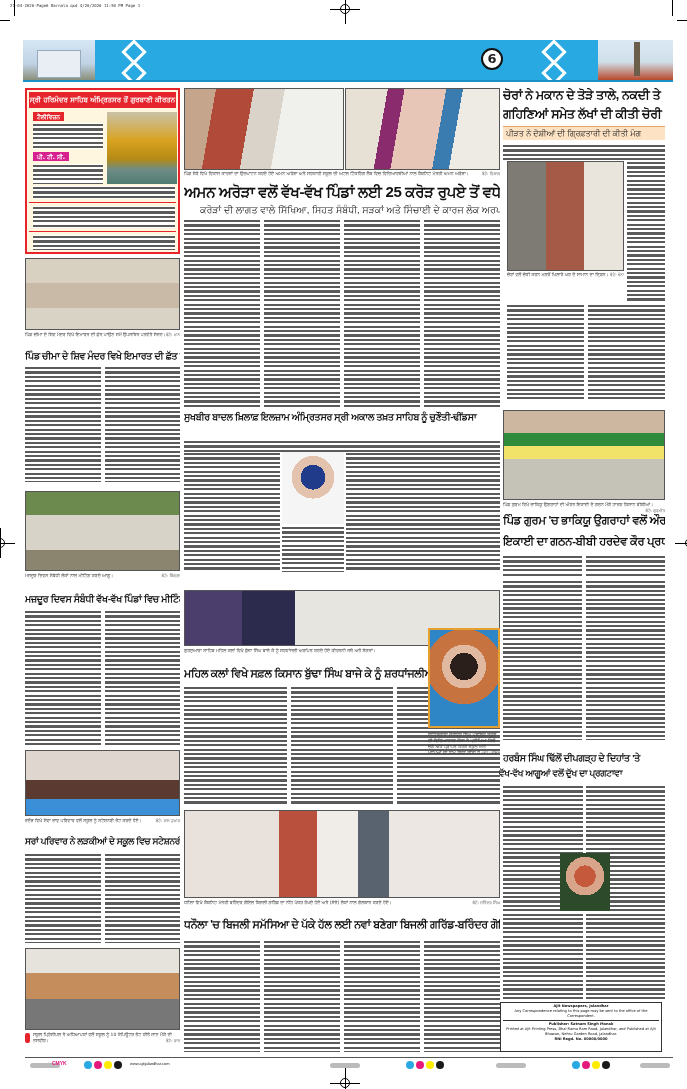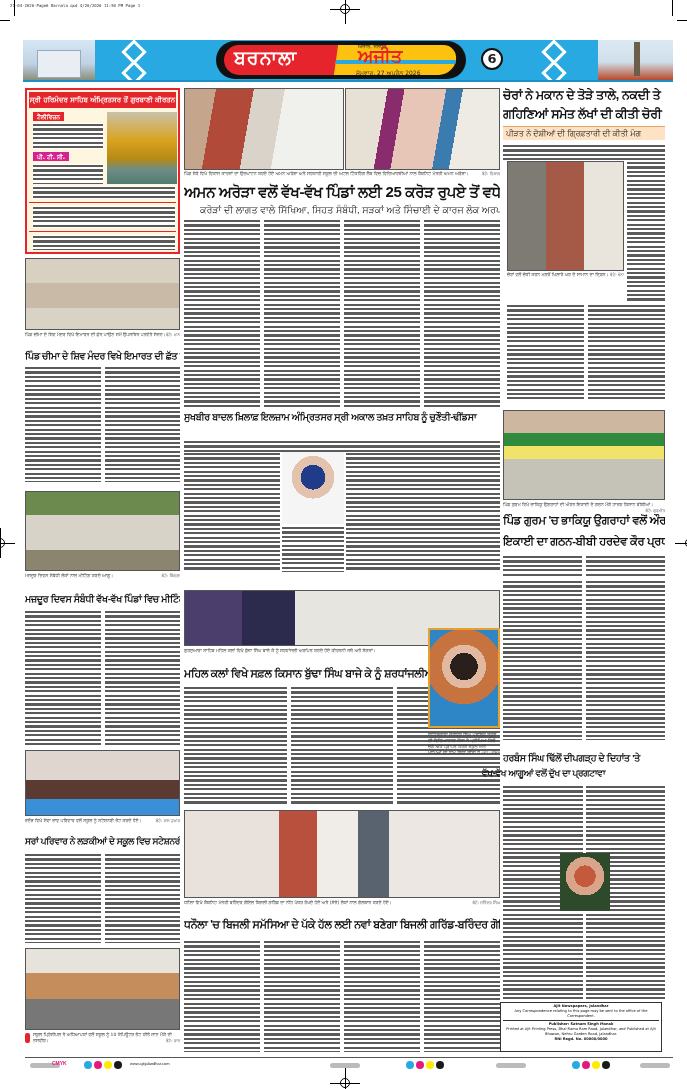--- a/index.html
+++ b/index.html
@@ -86,28 +86,20 @@
 <div class="crop" style="left:672px;top:0;width:1px;height:16px"></div>
 
 <div class="mast">
   <div class="photo-l">
       <i></i>
     </div>
   <div class="diamond" style="left:102px;top:3px"></div>
   <div class="diamond" style="left:102px;top:24px"></div>
   <div class="diamond" style="left:522px;top:3px"></div>
   <div class="diamond" style="left:522px;top:24px"></div>
-  <div class="pill">
-    <div class="red"></div>
-    <div class="yel"></div>
-    <div class="brand-city">ਬਰਨਾਲਾ</div>
-    <div class="brand-edition">ਅਜੀਤ, ਜਲੰਧਰ</div>
-    <div class="brand-paper">ਅਜੀਤ</div>
-    <div class="brand-date">ਸੋਮਵਾਰ, 27 ਅਪ੍ਰੈਲ 2026</div>
-  </div>
   <div class="pageno">6</div>
   <div class="photo-r">
       <i></i>
     </div>
   <div class="stripe2"></div>
     <div class="stripe"></div>
 </div>
 
 <div class="gt">
   <div class="gt-head">ਸ੍ਰੀ ਹਰਿਮੰਦਰ ਸਾਹਿਬ ਅੰਮ੍ਰਿਤਸਰ ਤੋਂ ਗੁਰਬਾਣੀ ਕੀਰਤਨ</div>
@@ -228,21 +220,21 @@
 <div class="cap" style="left:428px;top:732px;width:72px">
   <span>ਸਾਹਿਬਜ਼ਾਦਾ ਜ਼ੋਰਾਵਰ ਸਿੰਘ ਪਬਲਿਕ ਸਕੂਲ ਦੀ ਵਿਦਿਆਰਥਣ ਜਿਸ ਨੇ ਪ੍ਰੀਖਿਆ ਵਿਚੋਂ ਚੰਗੇ ਅੰਕ ਪ੍ਰਾਪਤ ਕਰਕੇ ਸਕੂਲ ਅਤੇ ਮਾਪਿਆਂ ਦਾ ਨਾਮ ਰੌਸ਼ਨ ਕੀਤਾ ਹੈ।</span>
   <span class="cred">ਫੋਟੋ: ਗੋਇਲ</span>
 </div>
 <div class="cols" style="left:503px;top:580px;width:162px;height:160px">
   <div class="col"></div>
   <div class="col"></div>
 </div>
 
 <div class="head" style="left:503px;top:752px;width:162px;font-size:9.5px">ਹਰਬੰਸ ਸਿੰਘ ਢਿੱਲੋਂ ਦੀਪਗੜ੍ਹ ਦੇ ਦਿਹਾਂਤ 'ਤੇ</div>
-<div class="head" style="left:482px;top:768px;width:162px;font-size:9px">ਵੱਖ-ਵੱਖ ਆਗੂਆਂ ਵਲੋਂ ਦੁੱਖ ਦਾ ਪ੍ਰਗਟਾਵਾ</div>
+<div class="head" style="left:499px;top:768px;width:162px;font-size:9px">ਵੱਖ-ਵੱਖ ਆਗੂਆਂ ਵਲੋਂ ਦੁੱਖ ਦਾ ਪ੍ਰਗਟਾਵਾ</div>
 <div class="txt" style="left:503px;top:785px;width:80px;height:215px"></div>
 <div class="txt" style="left:586px;top:785px;width:79px;height:215px"></div>
 <div class="photo ph-elder" style="left:560px;top:853px;width:50px;height:58px;border:none"></div>
 
 <div class="photo ph-foundation" style="left:184px;top:810px;width:316px;height:88px"></div>
 <div class="cap" style="left:184px;top:900px;width:316px">
   <span>ਧਨੌਲਾ ਵਿਖੇ ਕੈਬਨਿਟ ਮੰਤਰੀ ਬਰਿੰਦਰ ਗੋਇਲ ਬਿਜਲੀ ਗਰਿੱਡ ਦਾ ਨੀਂਹ ਪੱਥਰ ਰੱਖਦੇ ਹੋਏ ਅਤੇ (ਸੱਜੇ) ਲੋਕਾਂ ਨਾਲ ਗੱਲਬਾਤ ਕਰਦੇ ਹੋਏ।</span>
   <span class="cred">ਫੋਟੋ: ਜਤਿੰਦਰ ਸਿੰਘ</span>
 </div>
 <div class="head" style="left:184px;top:918px;width:316px;font-size:11px">ਧਨੌਲਾ 'ਚ ਬਿਜਲੀ ਸਮੱਸਿਆ ਦੇ ਪੱਕੇ ਹੱਲ ਲਈ ਨਵਾਂ ਬਣੇਗਾ ਬਿਜਲੀ ਗਰਿੱਡ-ਬਰਿੰਦਰ ਗੋਇਲ</div>

